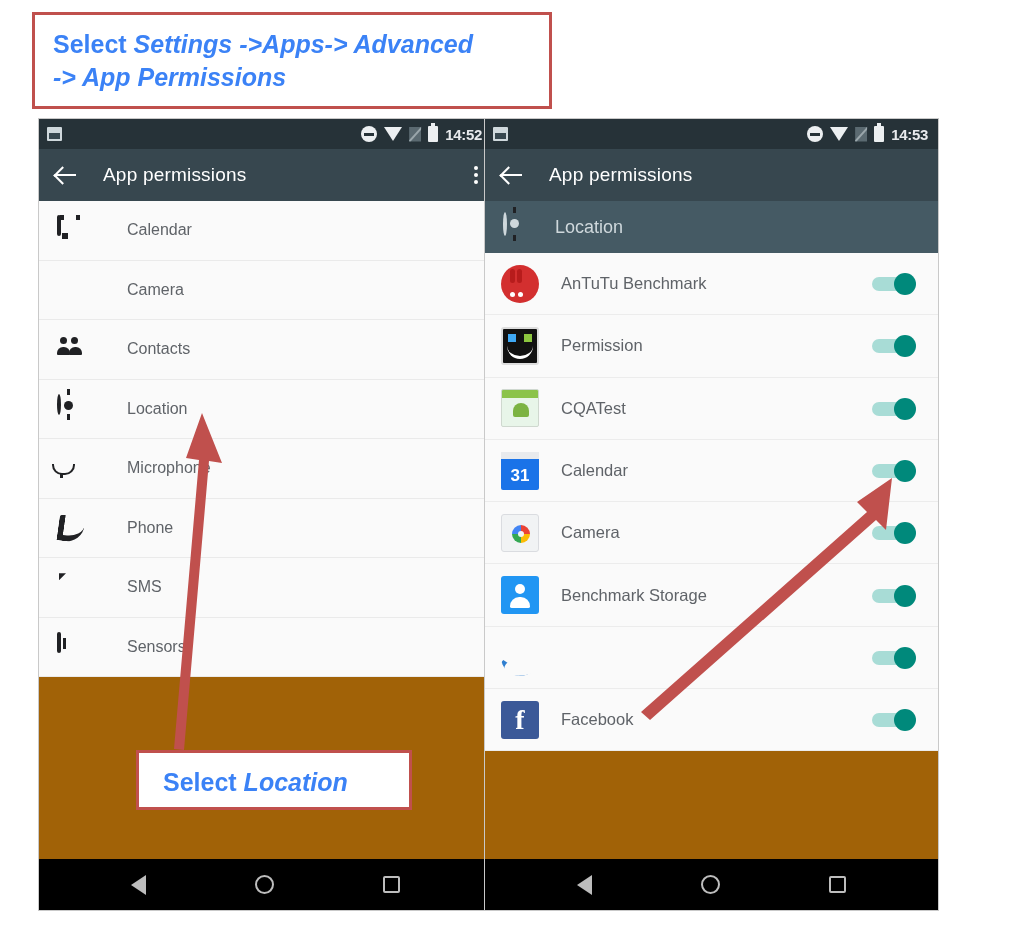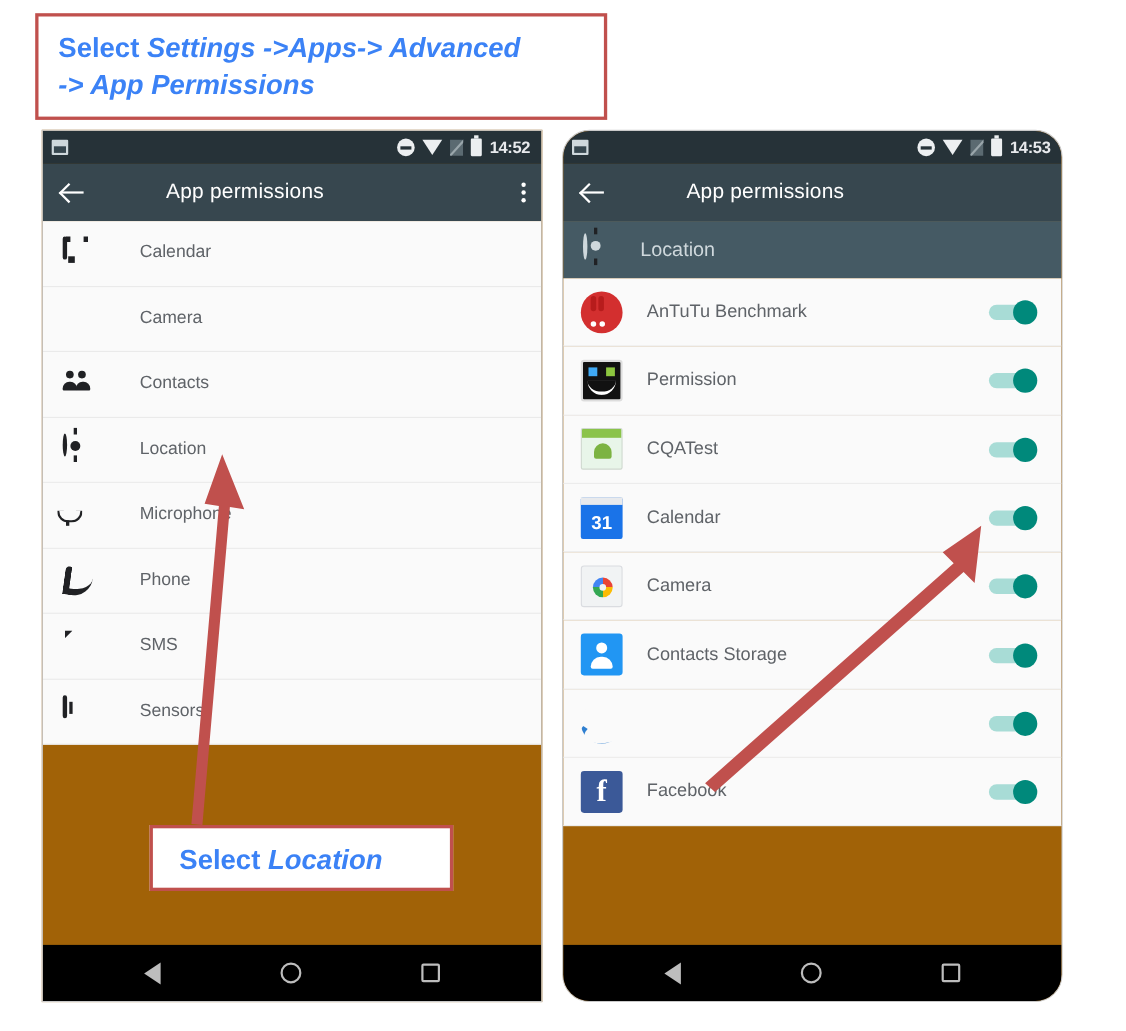--- a/index.html
+++ b/index.html
@@ -59,21 +59,21 @@
     position: absolute;
     top: 118px;
     width: 455px;
     height: 793px;
     background: #a16207;
     border: 1px solid #c9c9c9;
     overflow: hidden;
     z-index: 10;
   }
   #phone-left  { left: 38px; }
-  #phone-right { left: 511px; border-radius: 25px; }
+  #phone-right { left: 484px; }
 
   
   .statusbar {
     height: 30px;
     background: #263238;
     display: flex;
     align-items: center;
     padding: 0 10px 0 8px;
     color: #e8eaed;
     font-size: 15px;
@@ -130,21 +130,20 @@
   }
 
   
   .appbar {
     height: 52px;
     background: #37474f;
     display: flex;
     align-items: center;
     padding: 0 14px 0 16px;
     color: #ffffff;
-    gap: 48px;
   }
   .appbar-title { font-size: 19px; margin-left: 26px; letter-spacing: .2px; }
   .back-arrow {
     width: 22px; height: 22px; position: relative; flex: none;
   }
   .back-arrow::before {
     content: ""; position: absolute; left: 1px; top: 10px;
     width: 20px; height: 2px; background: #fff;
   }
   .back-arrow::after {
@@ -487,21 +486,21 @@
             <span class="thumb"></span>
           </span>
       </div>
 
 
       <div class="arow">
         <span class="aicon ai-contacts">
           <span class="hd"></span>
             <span class="bd"></span>
         </span>
-        <span class="arow-label">Contacts Storage</span>
+        <span class="arow-label">Benchmark Storage</span>
         <span class="toggle">
             <span class="track"></span>
             <span class="thumb"></span>
           </span>
       </div>
 
       <div class="arow">
         <span class="aicon ai-devhelp"></span>
         <span class="arow-label"></span>
         <span class="toggle">

